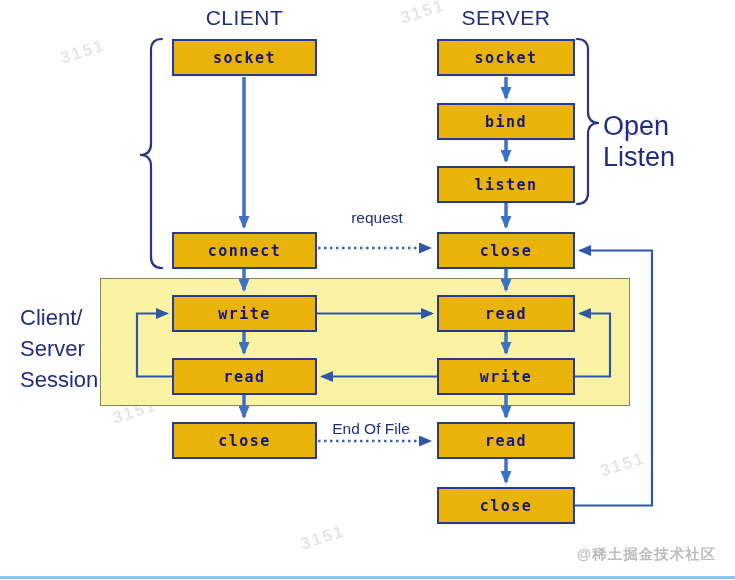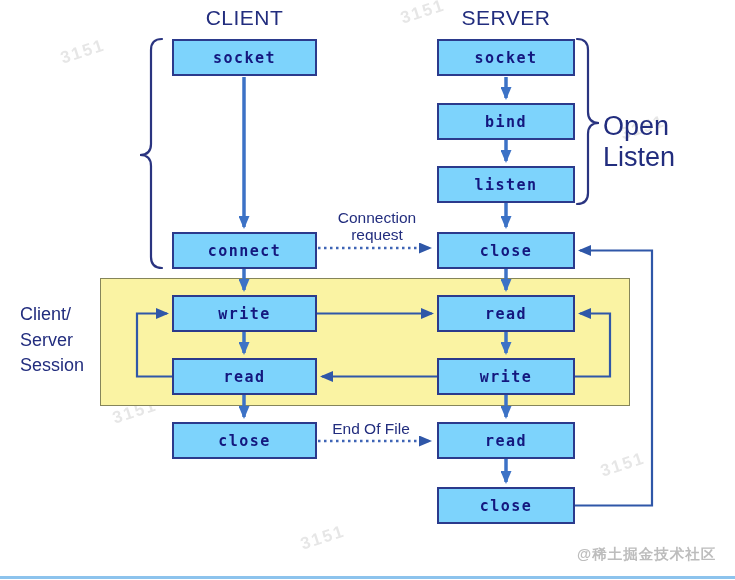--- a/index.html
+++ b/index.html
@@ -3,42 +3,42 @@
 <meta charset="utf-8">
 <style>
   html,body{margin:0;padding:0;background:#ffffff;}
   .canvas{
     position:relative;width:735px;height:580px;background:#ffffff;
     overflow:hidden;font-family:"Liberation Sans",sans-serif;
   }
   
   .box{
     position:absolute;box-sizing:border-box;height:37px;
-    background:#7dd3fc;border:2px solid #2B3A8C;
+    background:#eab308;border:2px solid #2B3A8C;
     display:flex;align-items:center;justify-content:center;
     font-family:"DejaVu Sans Mono",monospace;font-weight:bold;
     font-size:15px;letter-spacing:1.5px;color:#14177E;z-index:3;
   }
   .c{left:172px;width:145px;}
   .s{left:437px;width:138px;}
   
   .session{
     position:absolute;left:100px;top:278px;width:530px;height:128px;
     background:#FAF3A3;border:1.5px solid #85855A;box-sizing:border-box;z-index:1;
   }
   .wires{position:absolute;left:0;top:0;z-index:2;}
   
   .lbl{
     position:absolute;color:#222D7E;font-weight:normal;z-index:4;
     font-family:"Liberation Sans",sans-serif;
   }
   .hdr{font-size:21px;text-align:center;letter-spacing:.5px;}
   .side{font-size:27px;}
   .small{font-size:15.5px;line-height:1.1;text-align:center;}
-  .sess-lbl{font-size:18px;line-height:1.42;}
+  .sess-lbl{font-size:22px;line-height:1.42;}
   .title{
     position:absolute;left:0;top:537px;width:735px;text-align:center;
     font-size:28px;font-weight:bold;letter-spacing:1px;color:#2E3192;z-index:4;
   }
   .community{
     position:absolute;left:577px;top:545px;font-size:14.5px;
     color:#BDBDBD;letter-spacing:1px;z-index:5;font-weight:bold;
   }
   .wm{
     position:absolute;color:rgba(140,140,140,.22);font-size:17px;
@@ -121,21 +121,20 @@
   <div class="box s" style="top:166px">listen</div>
   <div class="box s" style="top:232px">close</div>
   <div class="box s" style="top:295px">read</div>
   <div class="box s" style="top:358px">write</div>
   <div class="box s" style="top:422px">read</div>
   <div class="box s" style="top:487px">close</div>
 
   <div class="lbl side" style="left:603px;top:111px">Open Listen</div>
 
   <div class="lbl small" style="left:317px;top:209px;width:120px">
-    <div>Connection</div>
     <div>request</div>
   </div>
 
   <div class="lbl sess-lbl" style="left:20px;top:302px">
     <div>Client/</div>
     <div>Server</div>
     <div>Session</div>
   </div>
 
   <div class="lbl small" style="left:321px;top:420px;width:100px">End Of File</div>

